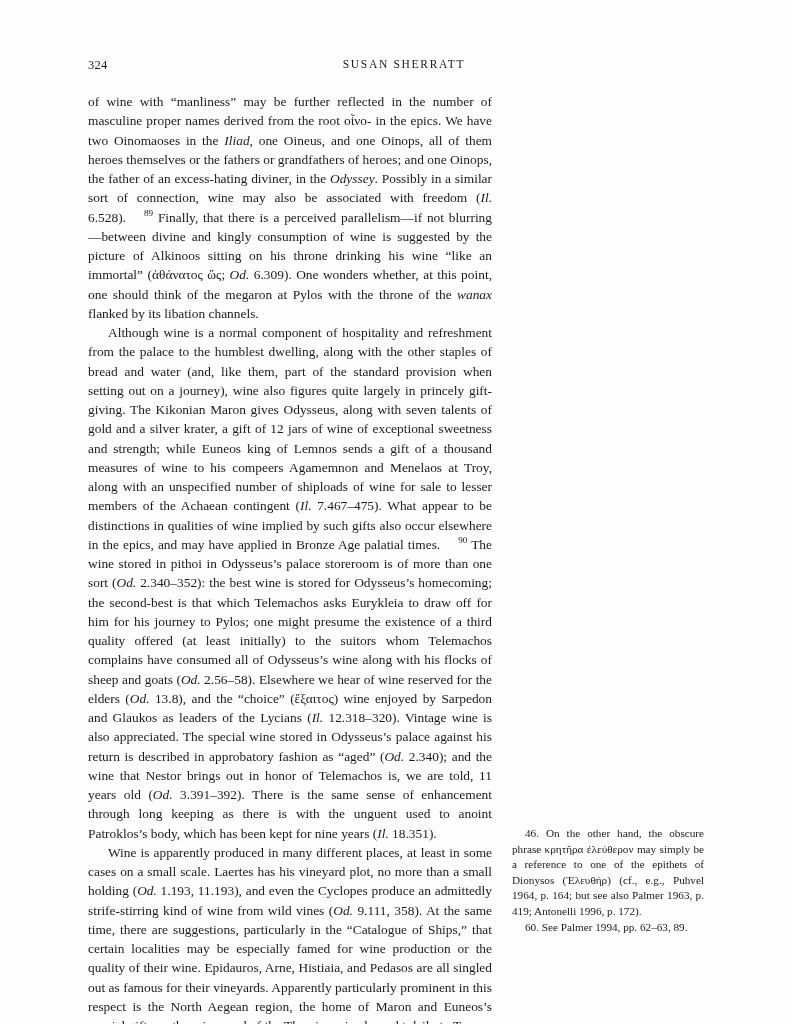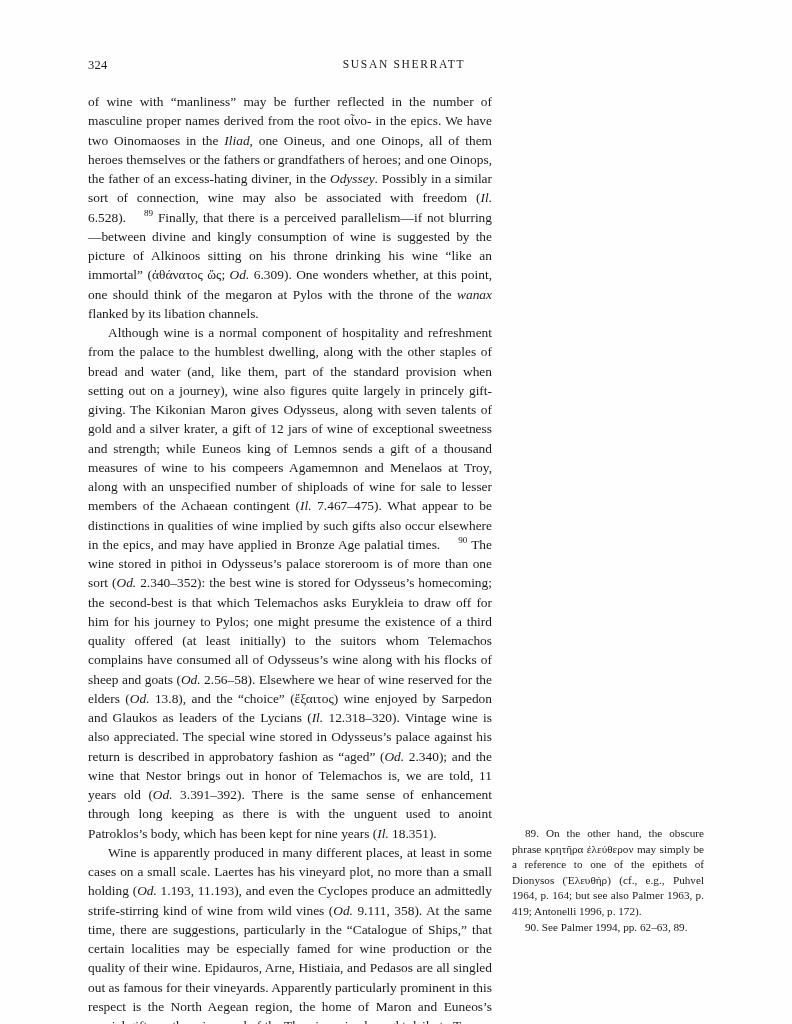--- a/index.html
+++ b/index.html
@@ -98,17 +98,17 @@
     <div class="running-head">SUSAN SHERRATT</div>
   </div>
 
   <div class="body-col">
     <p>of wine with “manliness” may be further reflected in the number of masculine proper names derived from the root οἶνο- in the epics. We have two Oinomaoses in the <i>Iliad</i>, one Oineus, and one Oinops, all of them heroes themselves or the fathers or grandfathers of heroes; and one Oinops, the father of an excess-hating diviner, in the <i>Odyssey</i>. Possibly in a similar sort of connection, wine may also be associated with freedom (<i>Il.</i> 6.528).<sup>89</sup> Finally, that there is a perceived parallelism—if not blurring—between divine and kingly consumption of wine is suggested by the picture of Alkinoos sitting on his throne drinking his wine “like an immortal” (ἀθάνατος ὥς; <i>Od.</i> 6.309). One wonders whether, at this point, one should think of the megaron at Pylos with the throne of the <i>wanax</i> flanked by its libation channels.</p>
     <p class="indent">Although wine is a normal component of hospitality and refreshment from the palace to the humblest dwelling, along with the other staples of bread and water (and, like them, part of the standard provision when setting out on a journey), wine also figures quite largely in princely gift-giving. The Kikonian Maron gives Odysseus, along with seven talents of gold and a silver krater, a gift of 12 jars of wine of exceptional sweetness and strength; while Euneos king of Lemnos sends a gift of a thousand measures of wine to his compeers Agamemnon and Menelaos at Troy, along with an unspecified number of shiploads of wine for sale to lesser members of the Achaean contingent (<i>Il.</i> 7.467–475). What appear to be distinctions in qualities of wine implied by such gifts also occur elsewhere in the epics, and may have applied in Bronze Age palatial times.<sup>90</sup> The wine stored in pithoi in Odysseus’s palace storeroom is of more than one sort (<i>Od.</i> 2.340–352): the best wine is stored for Odysseus’s homecoming; the second-best is that which Telemachos asks Eurykleia to draw off for him for his journey to Pylos; one might presume the existence of a third quality offered (at least initially) to the suitors whom Telemachos complains have consumed all of Odysseus’s wine along with his flocks of sheep and goats (<i>Od.</i> 2.56–58). Elsewhere we hear of wine reserved for the elders (<i>Od.</i> 13.8), and the “choice” (ἔξαιτος) wine enjoyed by Sarpedon and Glaukos as leaders of the Lycians (<i>Il.</i> 12.318–320). Vintage wine is also appreciated. The special wine stored in Odysseus’s palace against his return is described in approbatory fashion as “aged” (<i>Od.</i> 2.340); and the wine that Nestor brings out in honor of Telemachos is, we are told, 11 years old (<i>Od.</i> 3.391–392). There is the same sense of enhancement through long keeping as there is with the unguent used to anoint Patroklos’s body, which has been kept for nine years (<i>Il.</i> 18.351).</p>
     <p class="indent">Wine is apparently produced in many different places, at least in some cases on a small scale. Laertes has his vineyard plot, no more than a small holding (<i>Od.</i> 1.193, 11.193), and even the Cyclopes produce an admittedly strife-stirring kind of wine from wild vines (<i>Od.</i> 9.111, 358). At the same time, there are suggestions, particularly in the “Catalogue of Ships,” that certain localities may be especially famed for wine production or the quality of their wine. Epidauros, Arne, Histiaia, and Pedasos are all singled out as famous for their vineyards. Apparently particularly prominent in this respect is the North Aegean region, the home of Maron and Euneos’s special gift-worthy wines and of the Thracian wine brought daily to Troy</p>
   </div>
 
   <div class="notes">
-    <p>89. On the other hand, the obscure phrase κρητῆρα ἐλεύθερον may simply be a reference to one of the epithets of Dionysos (Ἐλευθήρ) (cf., e.g., Puhvel 1964, p. 164; but see also Palmer 1963, p. 419; Antonelli 1996, p. 172).</p>
-    <p>90. See Palmer 1994, pp. 62–63, 89.</p>
+    <p>46. On the other hand, the obscure phrase κρητῆρα ἐλεύθερον may simply be a reference to one of the epithets of Dionysos (Ἐλευθήρ) (cf., e.g., Puhvel 1964, p. 164; but see also Palmer 1963, p. 419; Antonelli 1996, p. 172).</p>
+    <p>60. See Palmer 1994, pp. 62–63, 89.</p>
   </div>
 
 </div>
 
 </body></html>

